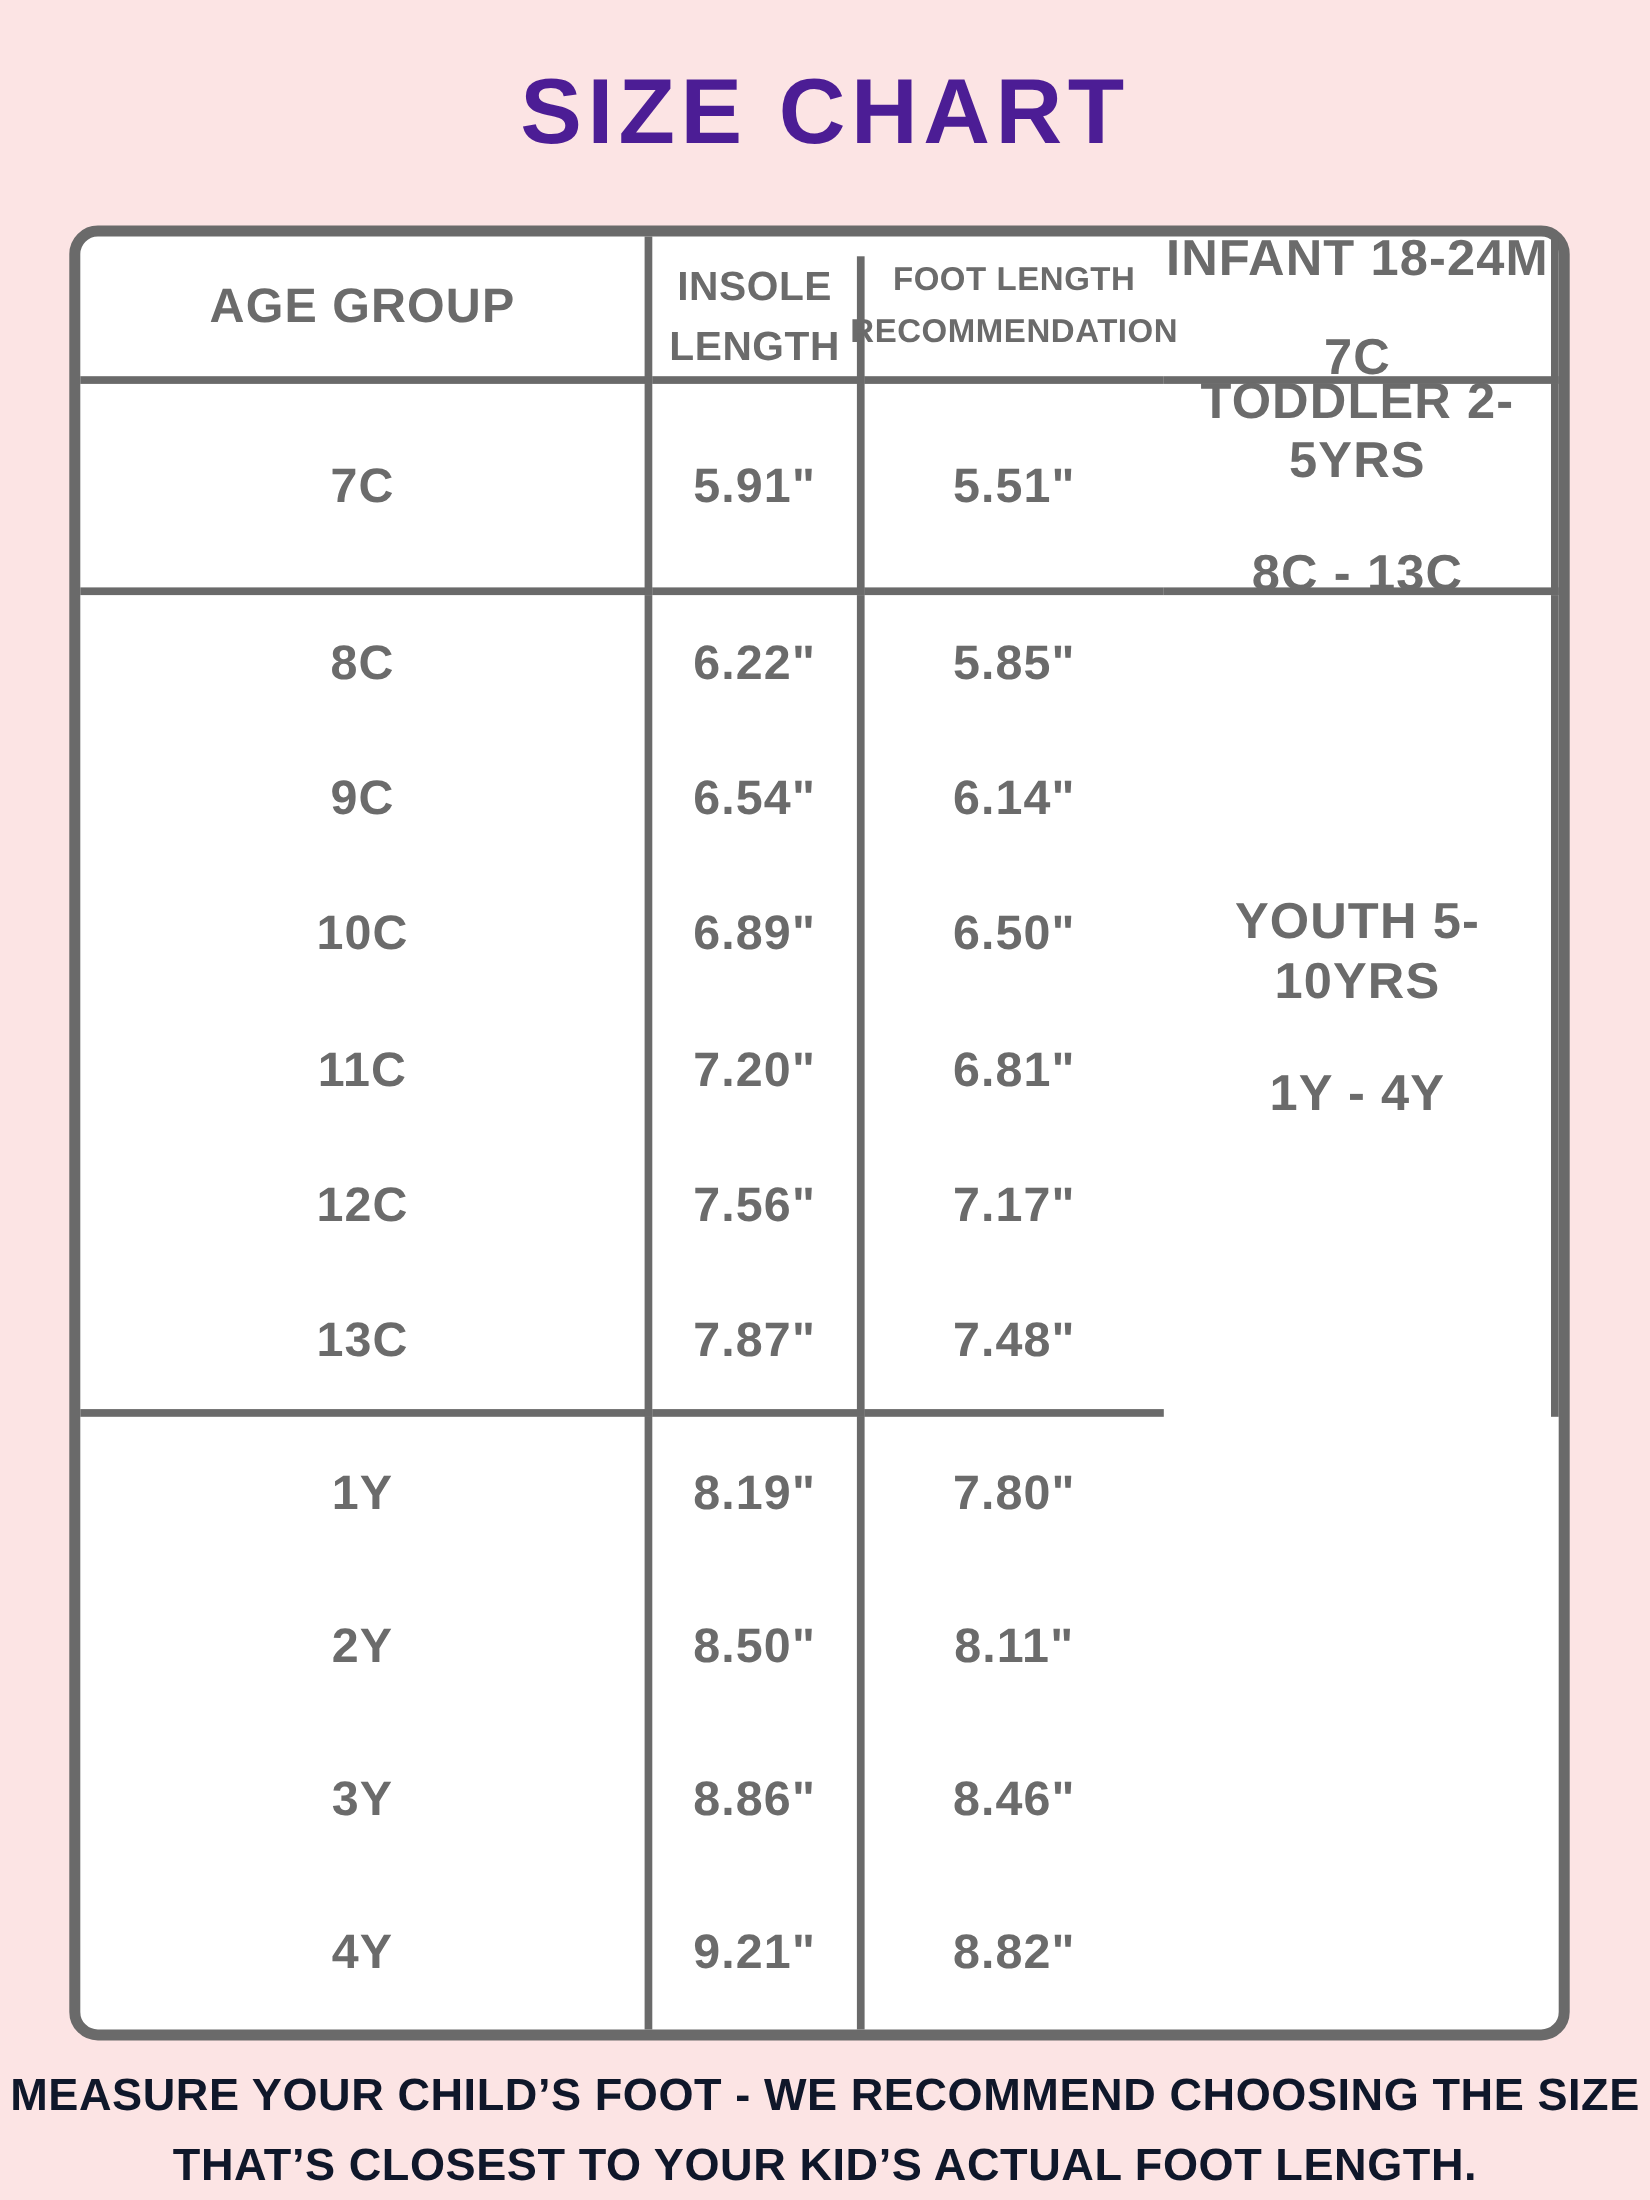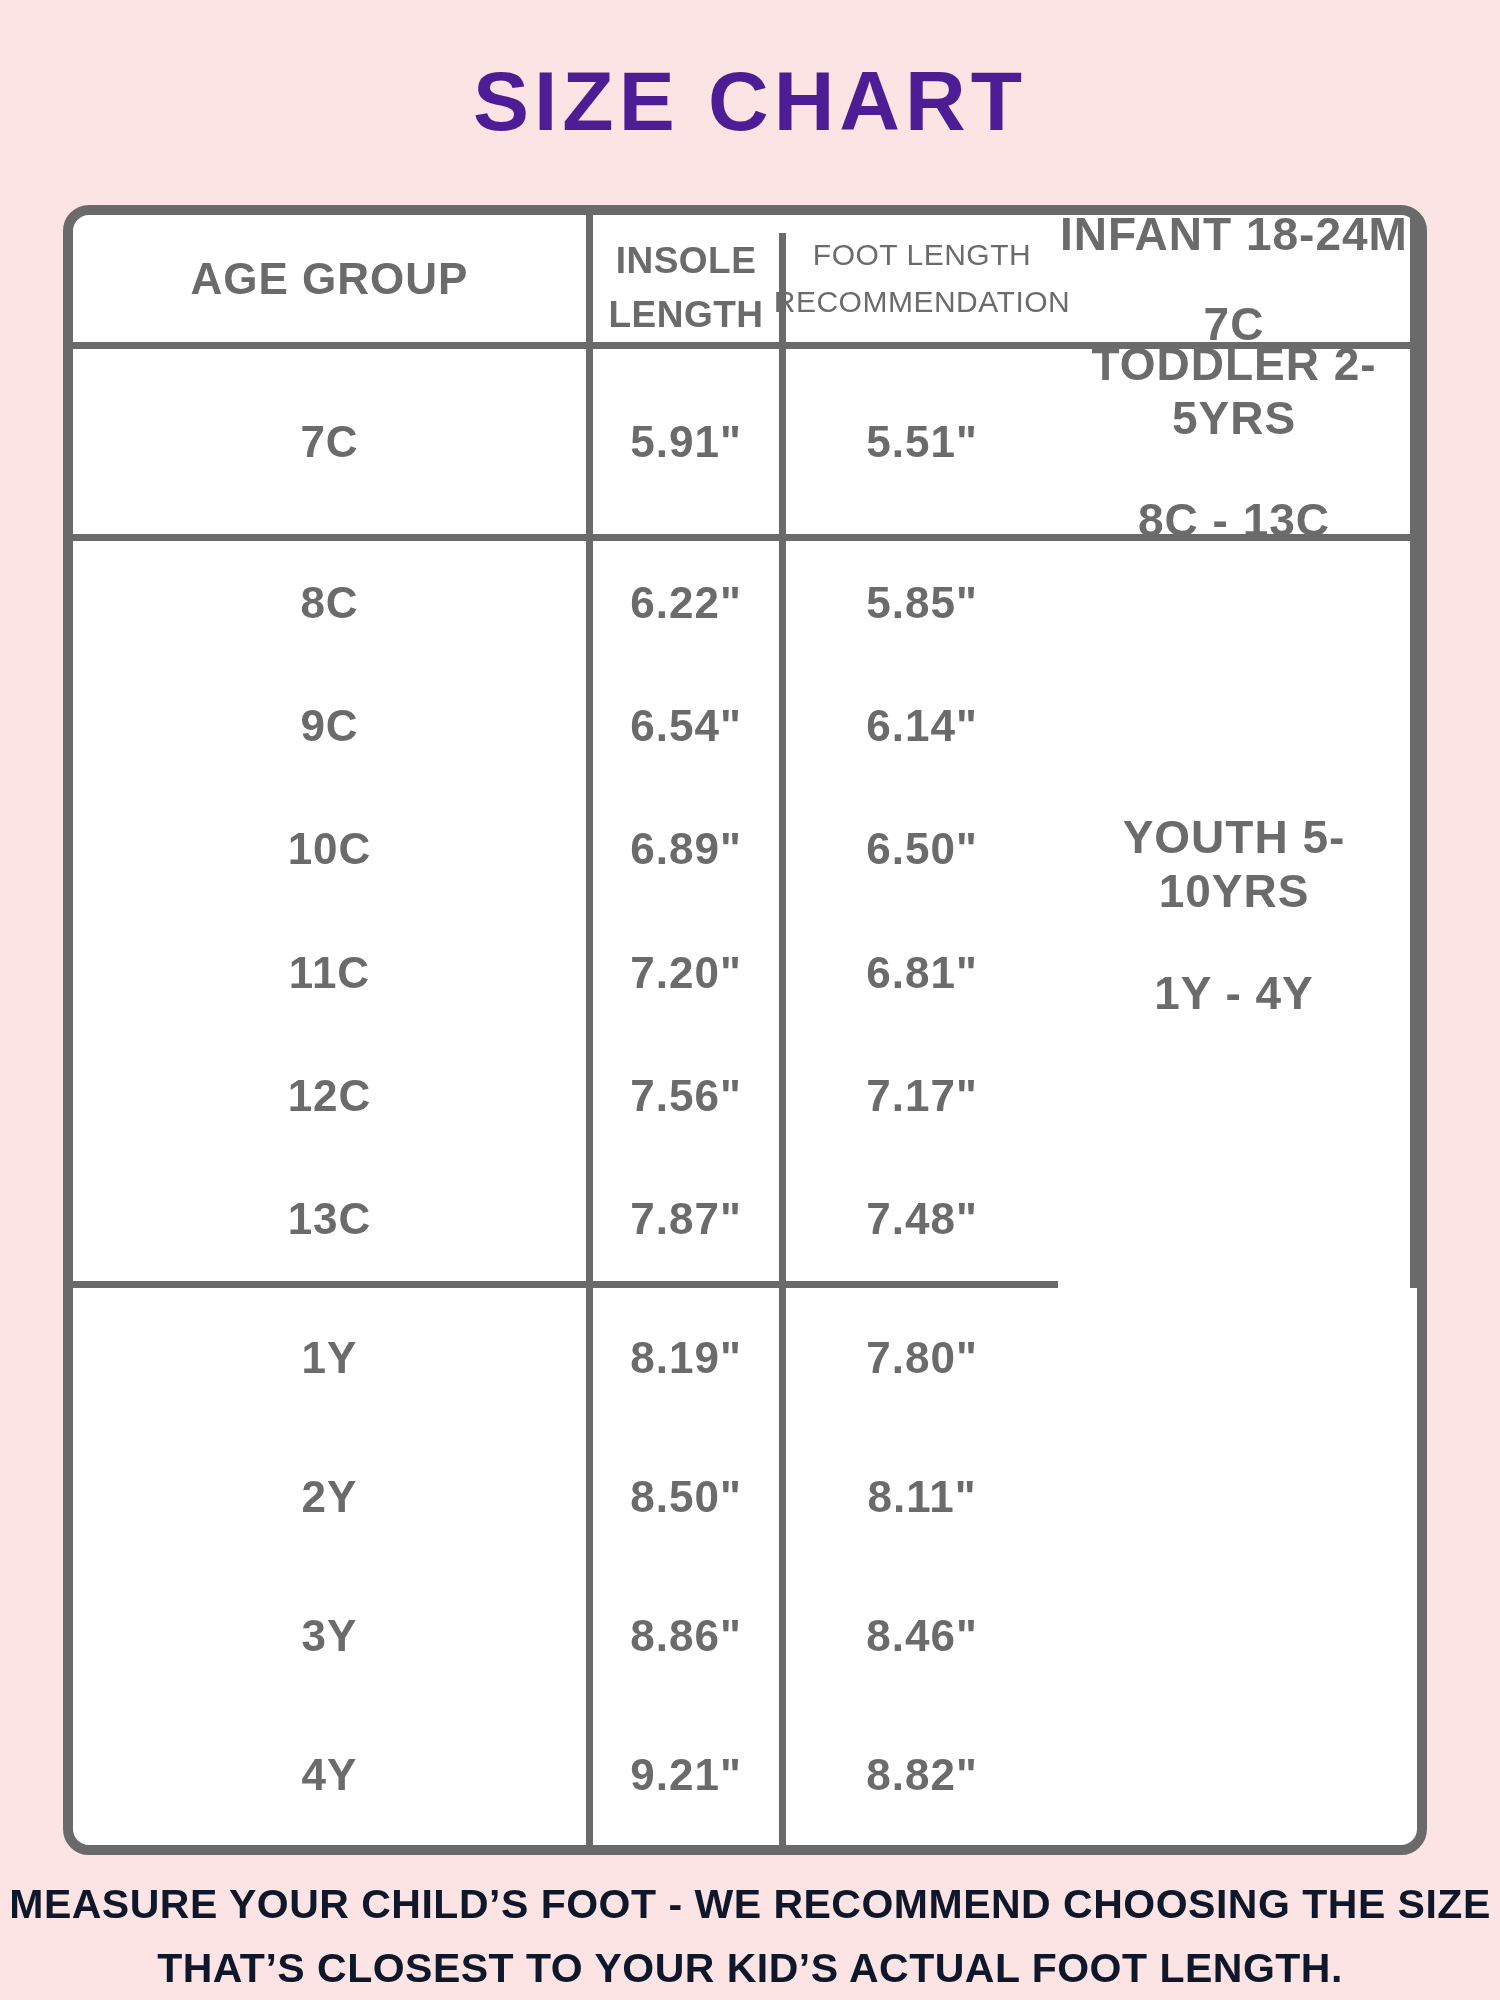--- a/index.html
+++ b/index.html
@@ -43,21 +43,21 @@
     display: flex;
     flex-direction: column;
     align-items: center;
     justify-content: center;
     text-align: center;
   }
   .br { border-right: 7px solid #6a6a6a; }
   .bb { border-bottom: 7px solid #6a6a6a; }
   .hdr-big { font-size: 44px; font-weight: bold; letter-spacing: 1px; }
   .hdr-mid { font-size: 37px; font-weight: bold; line-height: 1.45; letter-spacing: 0.5px; margin-top: 18px; }
-  .hdr-sm  { font-size: 30px; font-weight: normal; line-height: 1.55; letter-spacing: 0.5px; }
+  .hdr-sm  { font-size: 30px; font-weight: bold; line-height: 1.55; letter-spacing: 0.5px; }
   .age-cell { gap: 48px; font-size: 46px; font-weight: bold; letter-spacing: 1px; }
   .age-cell.infant { gap: 36px; text-align: right; }
   .vals {
     box-sizing: border-box;
     display: flex;
     flex-direction: column;
     justify-content: space-around;
     align-items: center;
     text-align: center;
   }

